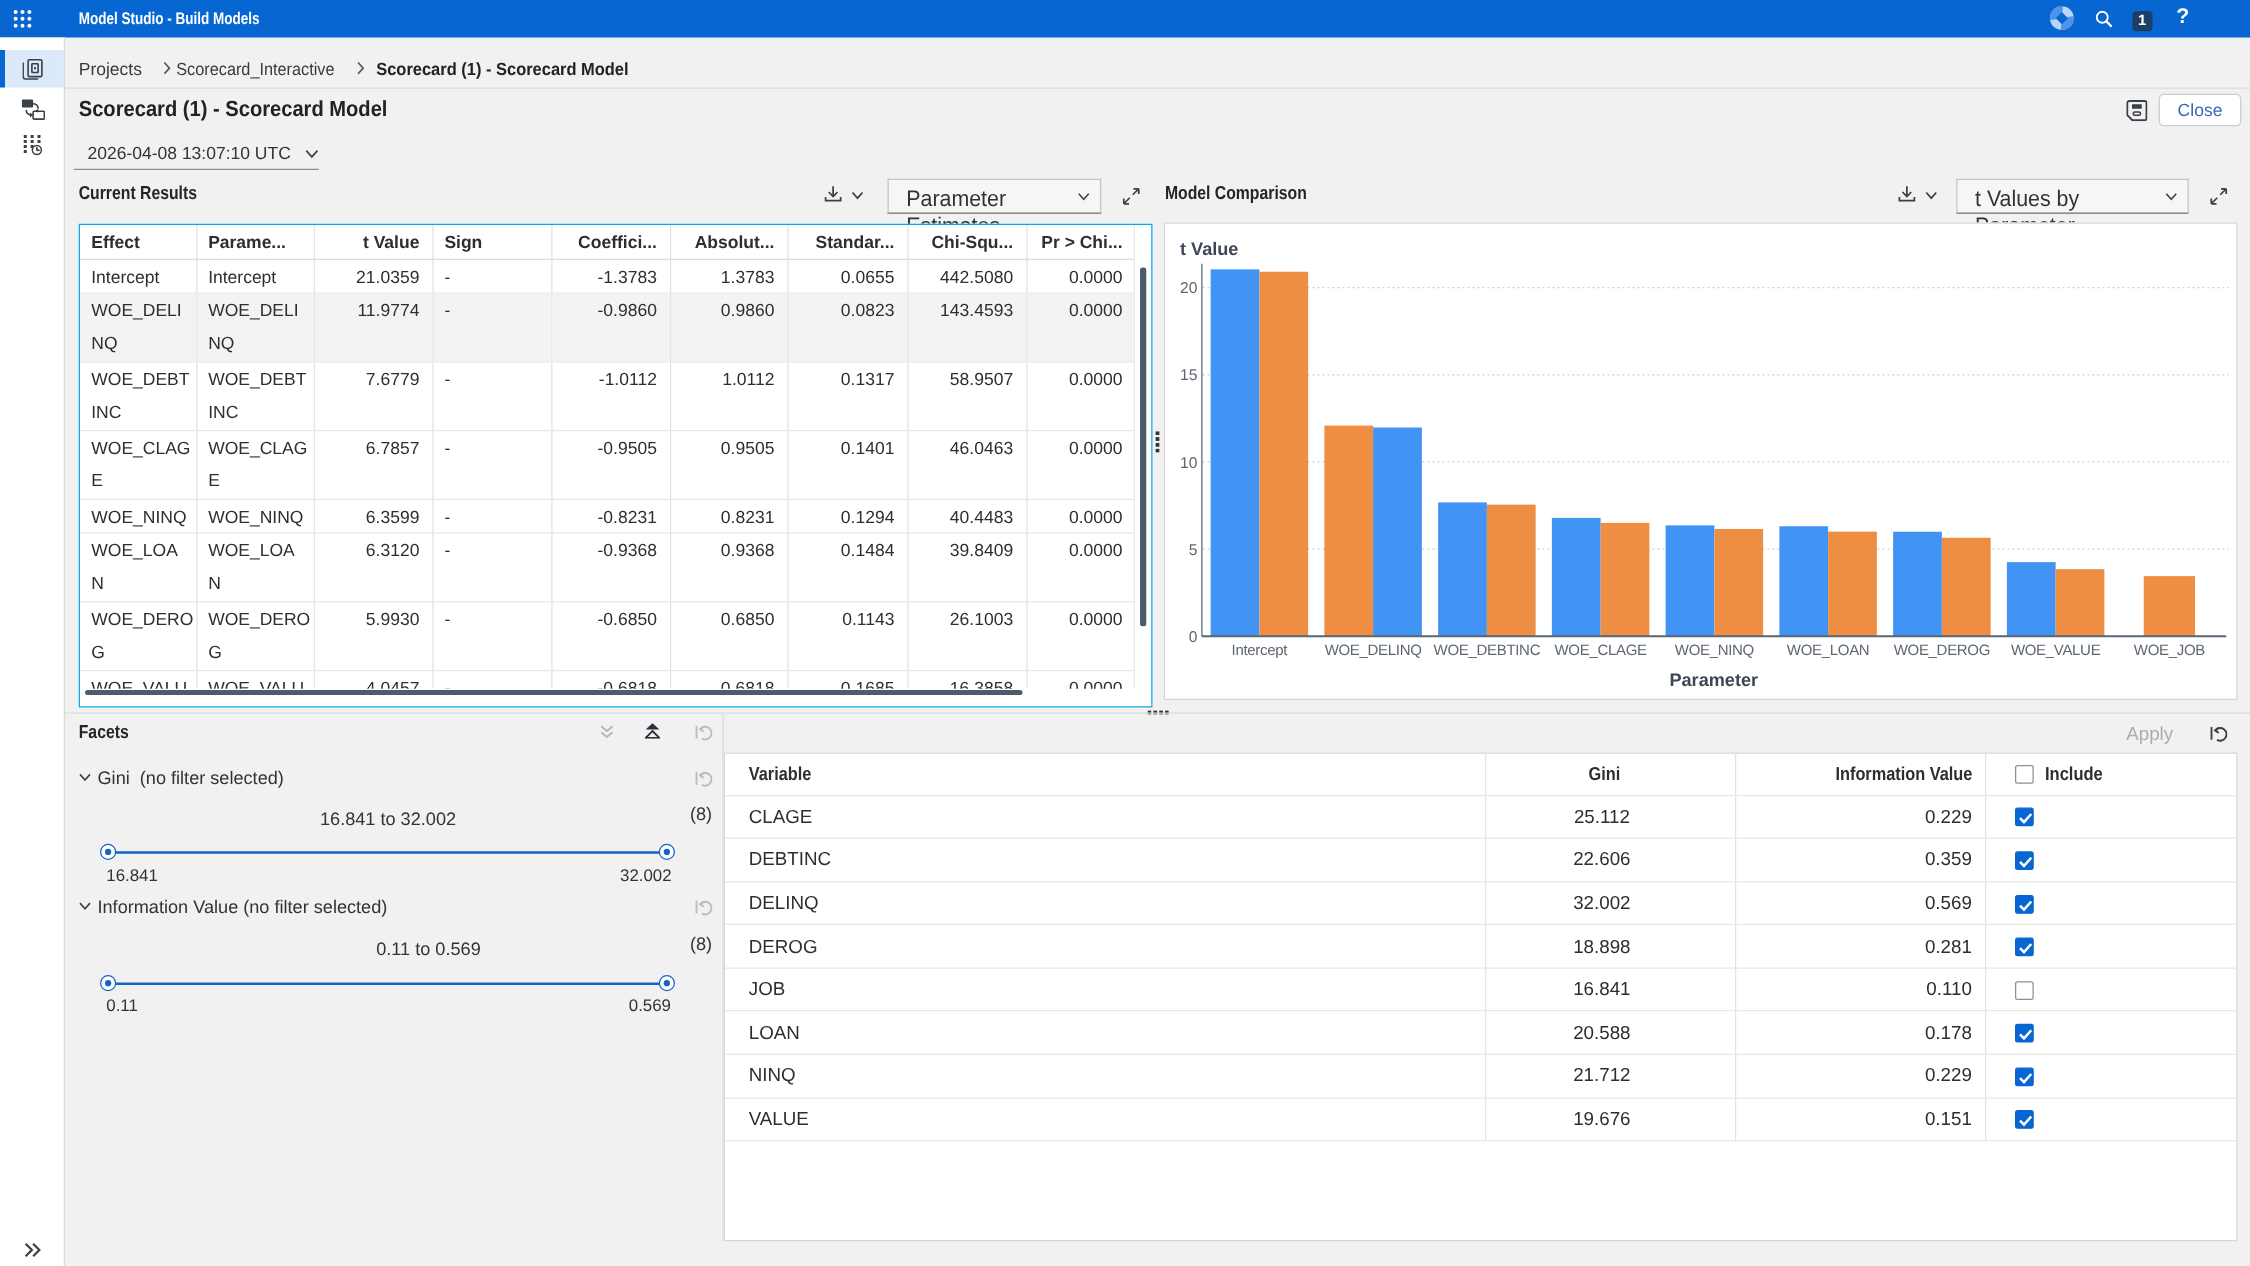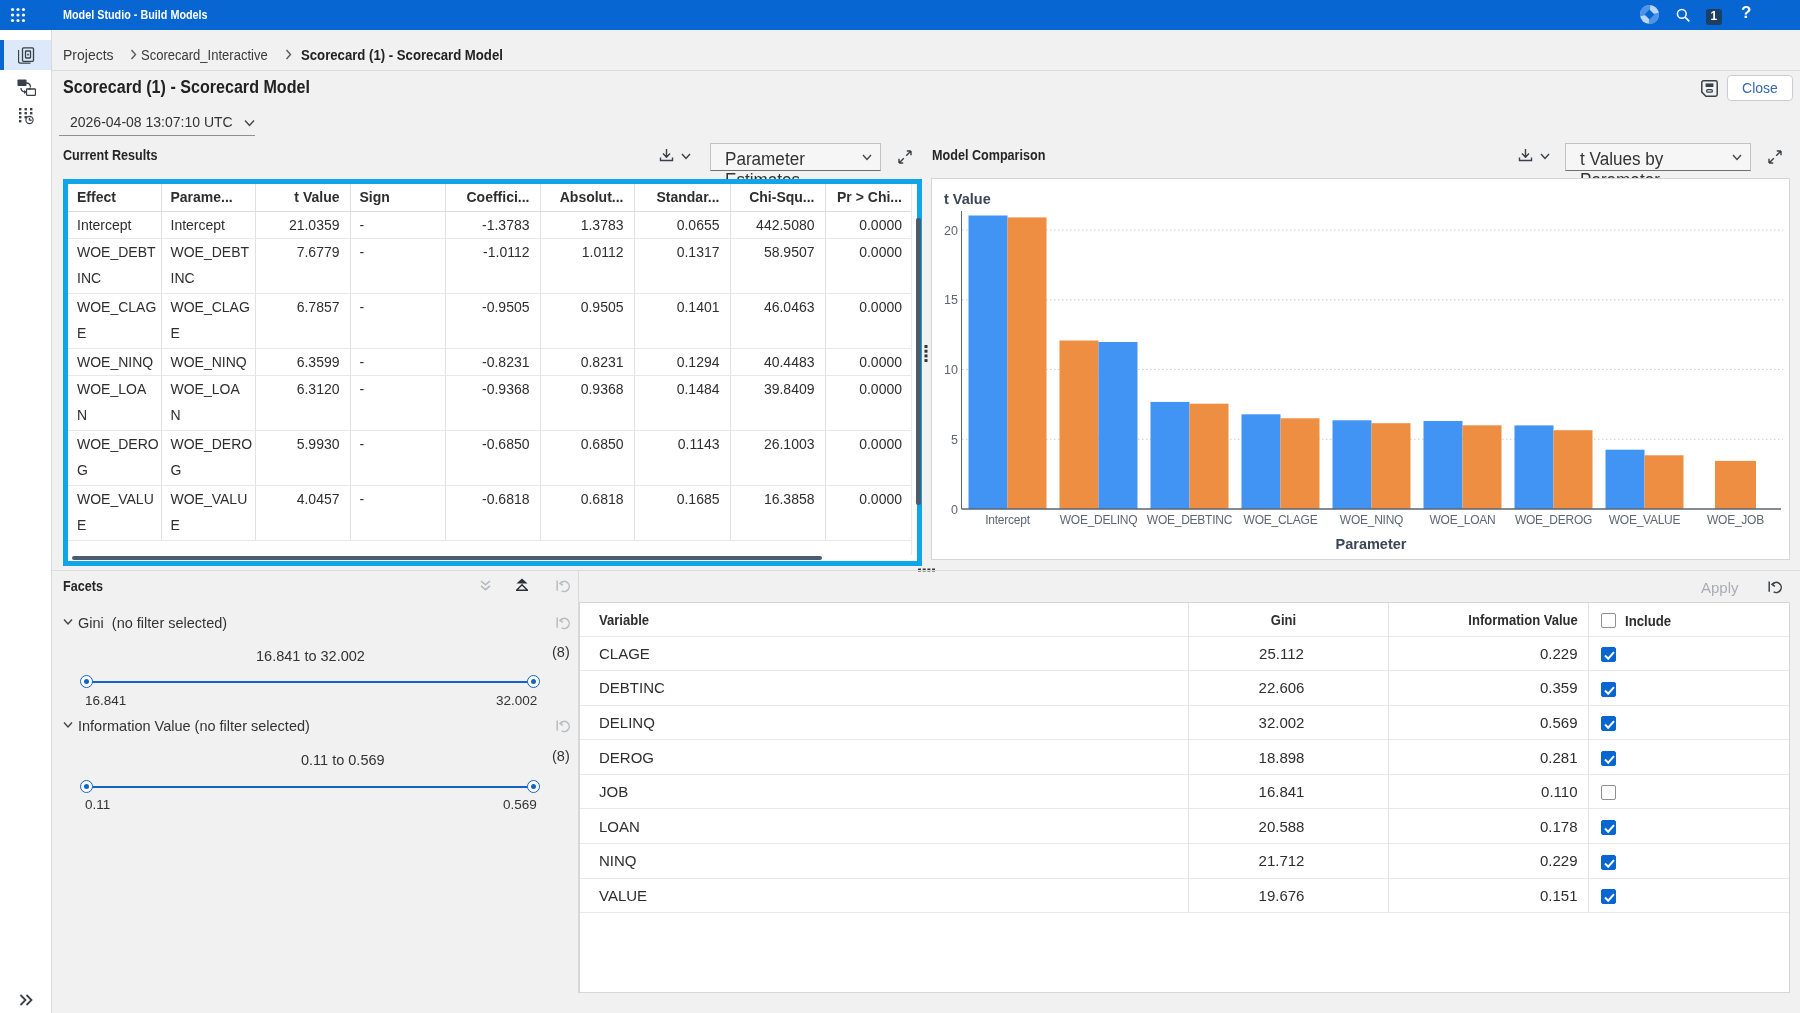--- a/index.html
+++ b/index.html
@@ -21,21 +21,21 @@
   
   #datebox { position:absolute; left:59px; top:110px; width:196px; height:26px; border-bottom:1px solid #8f8f8f; font-size:14px; color:#333; }
   #datebox .t { position:absolute; left:11px; top:4px; }
   .seclabel { position:absolute; font-size:15px; font-weight:bold; color:#252525; transform:scaleX(0.84); transform-origin:0 50%; }
   
   .combo { position:absolute; height:28px; background:#f6f6f7; border:1px solid #c3c3c3; border-bottom:1px solid #6f6f6f; font-size:18px; color:#333; }
   .combo .t { position:absolute; left:14px; top:5px; transform:scaleX(0.95); transform-origin:0 50%; }
   
   table { border-collapse:collapse; table-layout:fixed; }
   
-  #crbox { position:absolute; left:63px; top:179px; width:859px; height:387px; background:#fff; border:5px solid #0ea5e9; }
+  #crbox { position:absolute; left:63px; top:179px; width:859px; height:387px; background:#fff; border:1px solid #0ea5e9; }
   #crclip { position:absolute; left:0; top:0; width:844px; height:371px; overflow:hidden; border-right:1px solid #e9e9e9; }
   #crtab { width:844px; font-size:14px; }
   #crtab td, #crtab th { border-right:1px solid #e2e2e2; border-bottom:1px solid #e8e8e8; padding:0 10px 0 9px; vertical-align:top; font-weight:normal; overflow:hidden; white-space:nowrap; text-align:left; }
   #crtab th { font-weight:bold; vertical-align:middle; border-bottom:1px solid #dcdcdc; }
   #crtab .r { text-align:right; }
   #crtab tr { height:27px; }
   #crtab tr.d { height:55px; }
   #crtab tr.hd { height:27px; }
   #crtab td { line-height:26px; }
   #crtab tr.g td { background:#f2f3f4; }
@@ -52,21 +52,21 @@
   #vdiv { position:absolute; left:578px; top:571px; width:1px; height:422px; background:#d9d9d9; }
   
   #btbox { position:absolute; left:579px; top:602px; width:1211px; height:391px; background:#fff; border:1px solid #d6d6d6; }
   #bttab { width:1209px; font-size:15px; }
   #bttab th, #bttab td { border-right:1px solid #e2e2e2; border-bottom:1px solid #e8e8e8; overflow:hidden; white-space:nowrap; }
   #bttab th { font-weight:bold; height:33px; text-align:left; }
   #bttab td { height:34.6px; }
   #bttab .c1 { padding-left:19px; }
   #bttab .c2 { text-align:center; padding-right:13px; }
   #bttab .c3 { text-align:right; padding-right:10px; }
-  #bttab .c4 { padding-left:12px; border-right:none;margin-left:44px; }
+  #bttab .c4 { padding-left:23px; border-right:none;margin-left:44px; }
   .cb { position:relative; display:inline-block; width:15px; height:15px; border:1px solid #8f8f8f; border-radius:2px; background:#fff; vertical-align:middle; }
   .cb.on { background:#0766d1; border-color:#0766d1; }
   .cb svg { position:absolute; left:0; top:0; }
   #applytxt { position:absolute; left:1701px; top:579px; font-size:15px; color:#a9adb3; }
 </style>
 </head>
 <body>
 <div id="appbar">
   <svg class="abs" style="left:10px;top:7px" width="16" height="16" viewBox="0 0 16 16">
       <g fill="#fff">
@@ -219,20 +219,31 @@
           </tr>
   <tr>
             <td>Intercept</td>
             <td>Intercept</td>
             <td class="r">21.0359</td>
             <td>-</td>
             <td class="r">-1.3783</td>
             <td class="r">1.3783</td>
             <td class="r">0.0655</td>
             <td class="r">442.5080</td>
+            <td class="r" style="border-right:none">0.0000</td>
+          </tr>
+  <tr class="d g">
+            <td>WOE_DELI<br>NQ</td>
+            <td>WOE_DELI<br>NQ</td>
+            <td class="r">11.9774</td>
+            <td>-</td>
+            <td class="r">-0.9860</td>
+            <td class="r">0.9860</td>
+            <td class="r">0.0823</td>
+            <td class="r">143.4593</td>
             <td class="r" style="border-right:none">0.0000</td>
           </tr>
   <tr class="d">
             <td>WOE_DEBT<br>INC</td>
             <td>WOE_DEBT<br>INC</td>
             <td class="r">7.6779</td>
             <td>-</td>
             <td class="r">-1.0112</td>
             <td class="r">1.0112</td>
             <td class="r">0.1317</td>

